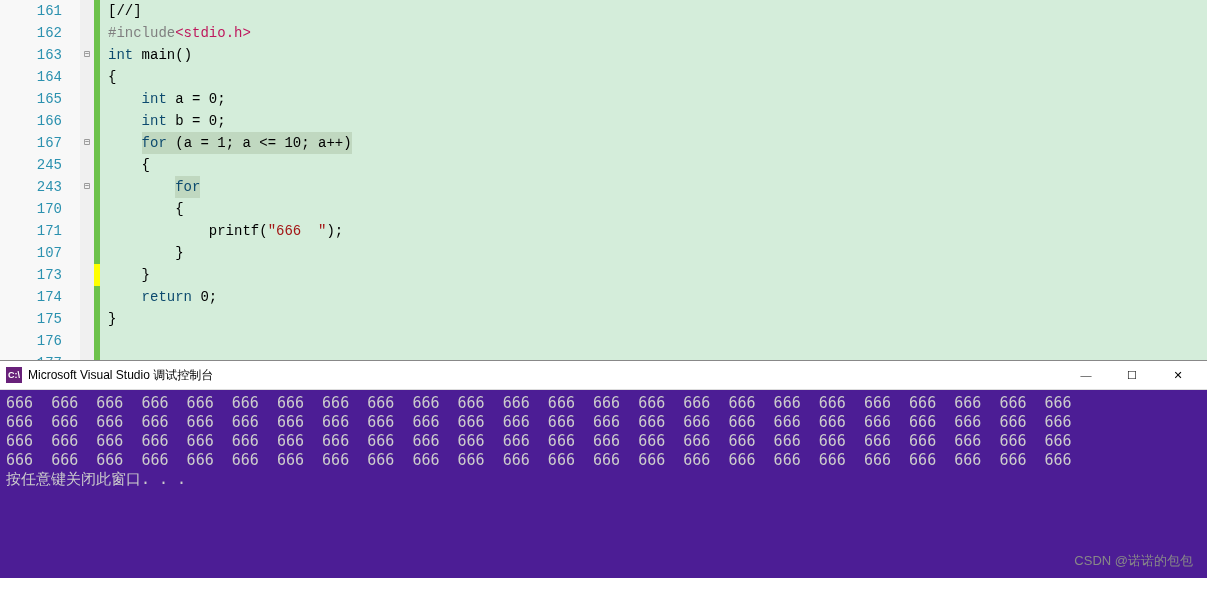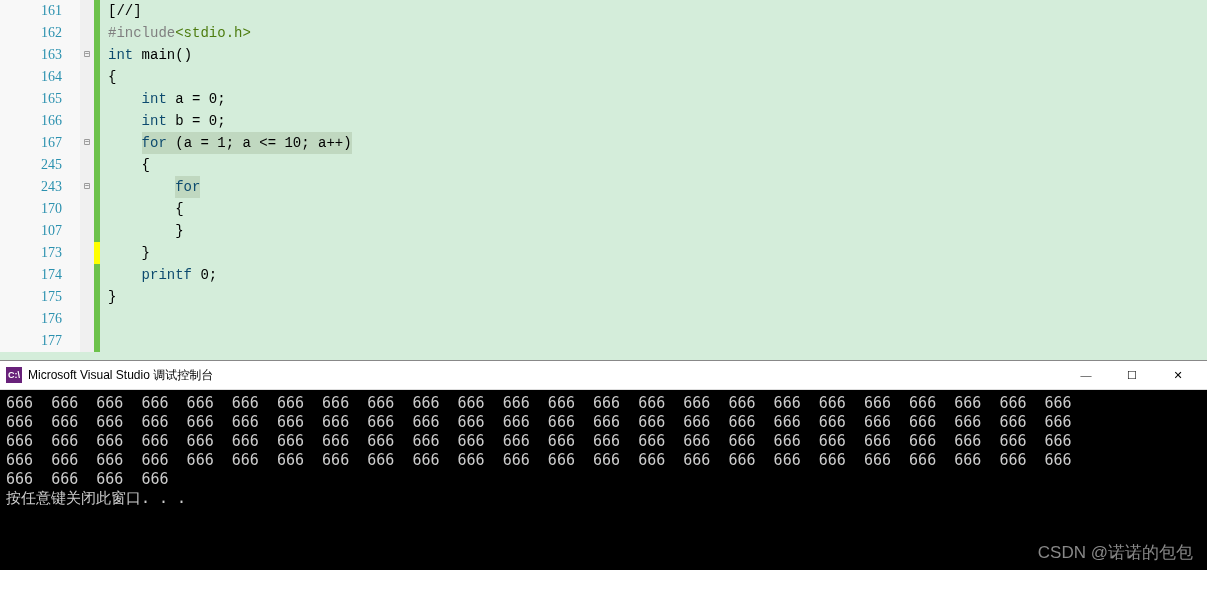--- a/index.html
+++ b/index.html
@@ -1,36 +1,36 @@
 <!DOCTYPE html>
 <html><head>
 <meta charset="utf-8">
 <style>
 body{margin:0;font-family:Consolas,"Courier New",monospace;background:#fff;overflow:hidden;width:1207px;height:592px}
 .editor{background:#d4edda;position:relative;height:360px;overflow:hidden}
 .line{display:flex;height:22px;line-height:22px;font-size:14px}
-.gutter{width:62px;text-align:right;color:#2b91af;padding-right:18px;background:#f8f8f8;font-family:Liberation Serif, serif}
+.gutter{width:62px;text-align:right;color:#2b91af;padding-right:18px;background:#f8f8f8;font-family:Liberation Mono, monospace}
 .fold{width:14px;text-align:center;color:#808080;background:#f0f0f0;font-size:10px}
 .margin{width:6px;background:#6cc24a}
 .code{padding-left:8px;white-space:pre;display:flex}
 .kw{color:#0c4a6e}
 .inc{color:#808080}
-.hdr{color:#4d7c0f}
+.hdr{color:#be185d}
 .str{color:#a31515}
 .hl{background:#c0d8c0}
 .txt{color:#000}
 .yellow{background:#ffff00;width:6px}
 .console-wrap{border-top:1px solid #888}
 .titlebar{background:#fff;height:28px;display:flex;align-items:center;padding:0 6px;font-family:"Segoe UI",sans-serif;font-size:12px;border-bottom:1px solid #ddd}
 .titlebar .ico{width:16px;height:16px;background:#68217a;margin-right:6px;display:flex;align-items:center;justify-content:center;color:#fff;font-size:9px;font-weight:bold}
 .tb-spacer{flex:1}
 .tb-btn{width:46px;text-align:center;font-family:"Segoe UI";font-size:11px;cursor:default}
-.console{background:#000000;color:#ccc;font-family:"NSimSun",Consolas,monospace;font-size:15px;padding:4px 6px 0;height:176px;line-height:19px;position:relative}
+.console{background:#4c1d95;color:#ccc;font-family:"NSimSun",Consolas,monospace;font-size:15px;padding:4px 6px 8px;height:176px;line-height:19px;position:relative}
 .outrow{white-space:pre}
-.watermark{position:absolute;right:14px;bottom:8px;color:#888;font-family:"Microsoft YaHei",sans-serif;font-size:17px}
+.watermark{position:absolute;right:14px;bottom:8px;color:#888;font-family:"Microsoft YaHei",sans-serif;font-size:13px}
 </style>
 </head>
 <body>
 
 <div class="editor" id="editor">
     <div class="line">
       <div class="gutter">161</div>
       <div class="fold"></div>
       <div class="margin"></div>
       <div class="code"><span class="txt">[//]</span></div>
@@ -83,36 +83,42 @@
       <div class="margin"></div>
       <div class="code"><span class="txt">        </span><span class="kw hl">for</span></div>
     </div>
     <div class="line">
       <div class="gutter">170</div>
       <div class="fold"></div>
       <div class="margin"></div>
       <div class="code"><span class="txt">        {</span></div>
     </div>
     <div class="line">
+      <div class="gutter">171</div>
+      <div class="fold"></div>
+      <div class="margin"></div>
+      <div class="code"><span class="txt">            printf(</span><span class="str">"666  "</span><span class="txt">);</span></div>
+    </div>
+    <div class="line">
       <div class="gutter">107</div>
       <div class="fold"></div>
       <div class="margin"></div>
       <div class="code"><span class="txt">        }</span></div>
     </div>
     <div class="line">
       <div class="gutter">173</div>
       <div class="fold"></div>
       <div class="margin yellow"></div>
       <div class="code"><span class="txt">    }</span></div>
     </div>
     <div class="line">
       <div class="gutter">174</div>
       <div class="fold"></div>
       <div class="margin"></div>
-      <div class="code"><span class="txt">    </span><span class="kw">printf</span><span class="txt"> 0;</span></div>
+      <div class="code"><span class="txt">    </span><span class="kw">return</span><span class="txt"> 0;</span></div>
     </div>
     <div class="line">
       <div class="gutter">175</div>
       <div class="fold"></div>
       <div class="margin"></div>
       <div class="code"><span class="txt">}</span></div>
     </div>
     <div class="line">
       <div class="gutter">176</div>
       <div class="fold"></div>
@@ -134,17 +140,16 @@
     <div class="tb-spacer"></div>
     <div class="tb-btn">—</div>
     <div class="tb-btn">☐</div>
     <div class="tb-btn">✕</div>
   </div>
   <div class="console" id="console">
     <div class="outrow">666  666  666  666  666  666  666  666  666  666  666  666  666  666  666  666  666  666  666  666  666  666  666  666</div>
       <div class="outrow">666  666  666  666  666  666  666  666  666  666  666  666  666  666  666  666  666  666  666  666  666  666  666  666</div>
       <div class="outrow">666  666  666  666  666  666  666  666  666  666  666  666  666  666  666  666  666  666  666  666  666  666  666  666</div>
       <div class="outrow">666  666  666  666  666  666  666  666  666  666  666  666  666  666  666  666  666  666  666  666  666  666  666  666</div>
-      <div class="outrow">666  666  666  666</div>
       <div class="outrow">按任意键关闭此窗口. . .</div>
       <div class="watermark">CSDN @诺诺的包包</div>
   </div>
 </div>
 
 </body></html>

